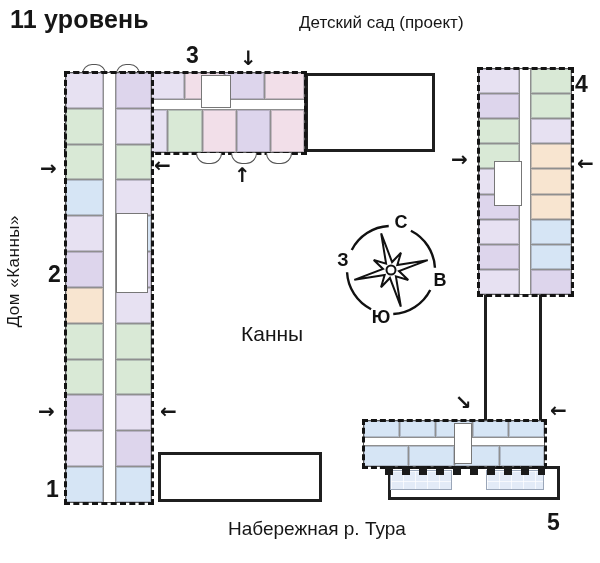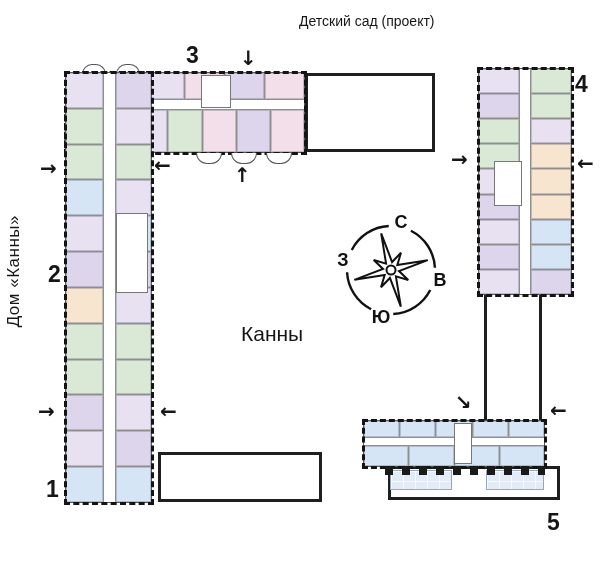--- a/index.html
+++ b/index.html
@@ -1,21 +1,21 @@
 <!DOCTYPE html>
 <html><head>
 <meta charset="utf-8">
 <style>
   html,body{margin:0;padding:0;background:#fff;}
   .canvas{position:relative;width:600px;height:563px;background:#fff;overflow:hidden;
           font-family:"Liberation Sans",sans-serif;color:#161616;}
 
   
   .page-title{position:absolute;left:10px;top:5px;font-size:25px;font-weight:800;letter-spacing:.2px;}
-  .lbl{position:absolute;font-size:14px;}
+  .lbl{position:absolute;font-size:17px;}
   .lbl-kindergarten{left:299px;top:13px;}
   .lbl-courtyard{left:241px;top:322px;font-size:21px;}
   .lbl-embankment{left:228px;top:518px;font-size:19px;}
   .lbl-house{left:4px;top:215px;writing-mode:vertical-rl;transform:rotate(180deg);font-size:17px;letter-spacing:.5px;}
   .secnum{position:absolute;font-size:23px;font-weight:800;}
   .arrow{position:absolute;font-size:20px;font-weight:600;font-family:"DejaVu Sans",sans-serif;line-height:1;}
 
   
   .bld{position:absolute;background:#8f8f8f;border:1.5px solid #5a5a5a;box-sizing:border-box;}
   .bld::after{content:"";position:absolute;inset:-2.5px;border:3px dashed #141414;pointer-events:none;}
@@ -38,23 +38,25 @@
   .balcony{position:absolute;background:#e3ebf7;border:1px solid #9aa6b8;box-sizing:border-box;z-index:2;
         background-image:linear-gradient(rgba(255,255,255,.7) 1px,transparent 1px),
                          linear-gradient(90deg,rgba(255,255,255,.7) 1px,transparent 1px);background-size:12px 10px;}
   .compass{position:absolute;left:333px;top:212px;width:116px;height:116px;}
 </style>
 </head>
 <body>
 
 <div class="canvas">
 
+  <div class="page-title">11 уровень</div>
   <div class="lbl lbl-kindergarten">Детский сад (проект)</div>
   <div class="lbl lbl-house">Дом «Канны»</div>
   <div class="lbl lbl-courtyard">Канны</div>
+  <div class="lbl lbl-embankment">Набережная р. Тура</div>
 
   <div class="outline-rect" style="left:305px;top:73px;width:130px;height:79px;z-index:0;"></div>
 
   <div class="outline-rect" style="left:158px;top:452px;width:164px;height:50px;z-index:0;"></div>
 
   <div class="outline-rect" style="left:388px;top:466px;width:172px;height:34px;z-index:0;"></div>
 
   <div class="connector" style="left:484px;top:294px;width:58px;height:128px;z-index:0;"></div>
 
   <div class="bld" style="left:65px;top:72px;width:240px;height:81px;z-index:1;">

